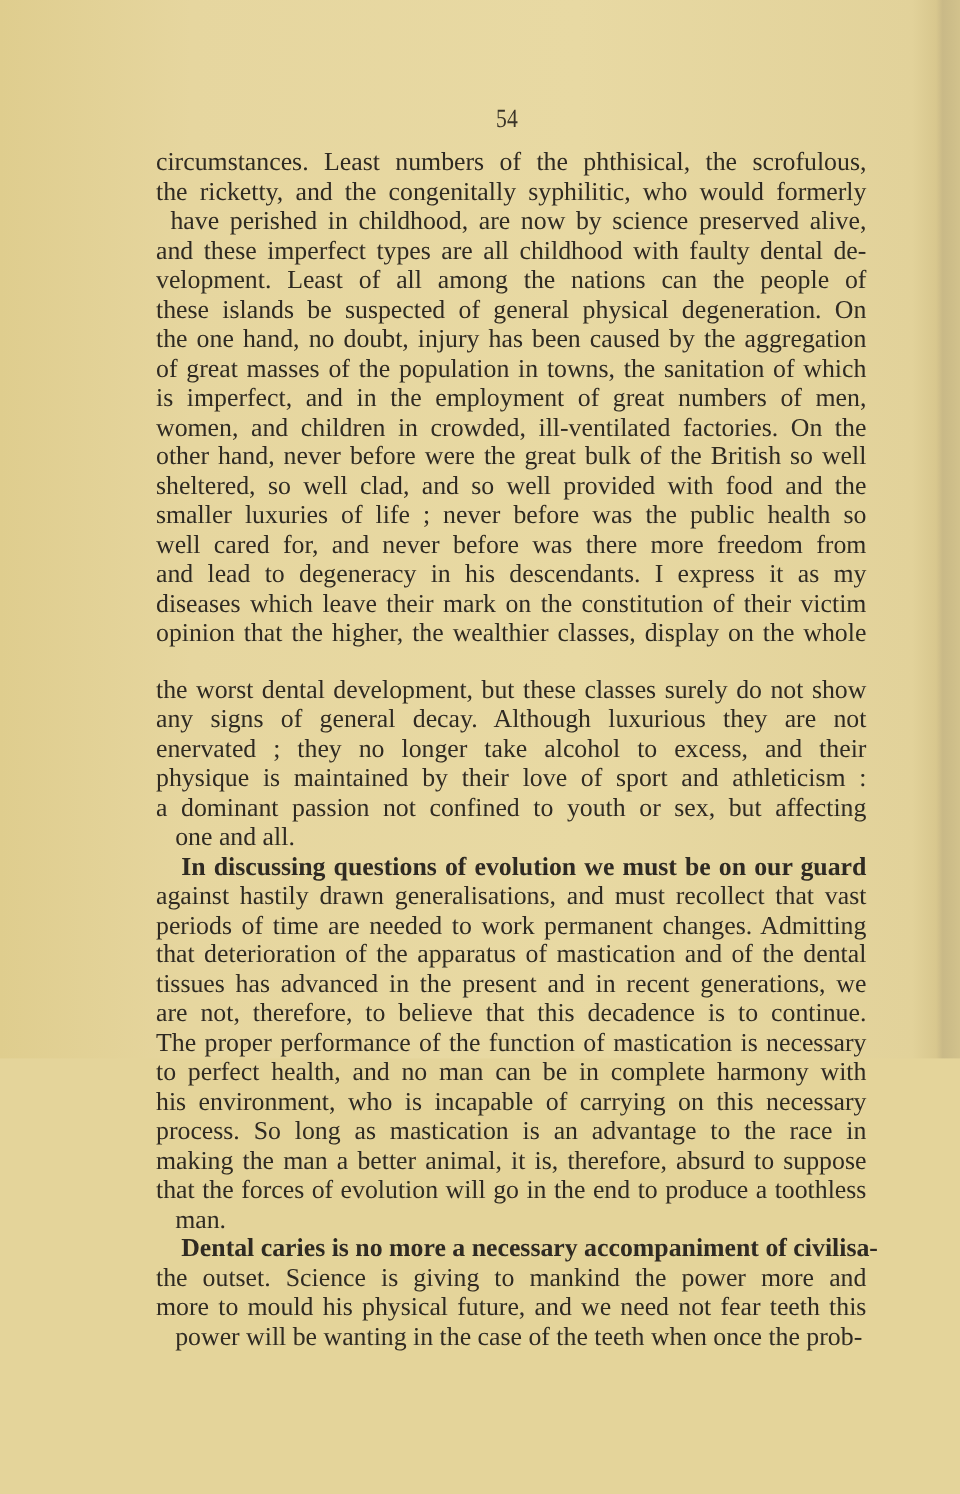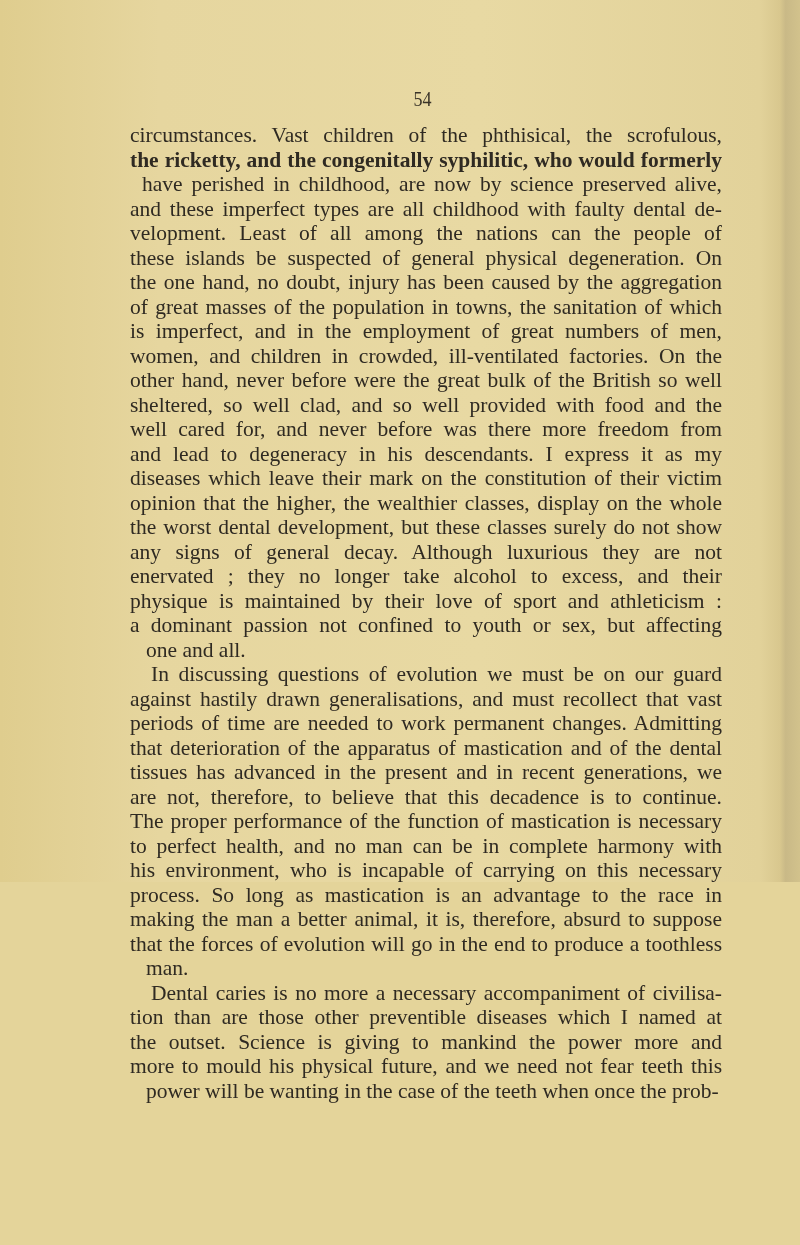--- a/index.html
+++ b/index.html
@@ -21,46 +21,47 @@
     .text-block {
       position: absolute; left: 130px; top: 123px; width: 592px;
       font-family: "Liberation Serif", serif;
       font-size: 21.5px; line-height: 24.5px; color: #2f2a22;
     }
     .line {
       display: block; white-space: nowrap; text-align: justify;
       text-align-last: justify; height: 24.5px;
     }
     .line.last { text-align-last: left; margin-left: 16px; }
-    .line.indent { padding-left: 21px; }
+    .line.indent { padding-left: 21px; font-weight: bold; }
   </style>
 </head>
 <body>
 
 <div class="page">
   <div class="page-number">54</div>
   <div class="text-block" id="text-block">
       <div>
-        <span class="line" style="white-space: nowrap;">circumstances. Vast children of the phthisical, the scrofulous,</span>
-        <span class="line" style="white-space: nowrap; font-weight: bold;">the ricketty, and the congenitally syphilitic, who would formerly</span>
+        <span class="line" style="white-space: nowrap;">circumstances. Least numbers of the phthisical, the scrofulous,</span>
+        <span class="line" style="white-space: nowrap;">the ricketty, and the congenitally syphilitic, who would formerly</span>
         <span class="line" style="white-space: nowrap; margin-left: 12px;">have perished in childhood, are now by science preserved alive,</span>
         <span class="line" style="white-space: nowrap;">and these imperfect types are all childhood with faulty dental de-</span>
         <span class="line" style="white-space: nowrap;">velopment. Least of all among the nations can the people of</span>
         <span class="line" style="white-space: nowrap;">these islands be suspected of general physical degeneration. On</span>
         <span class="line" style="white-space: nowrap;">the one hand, no doubt, injury has been caused by the aggregation</span>
         <span class="line" style="white-space: nowrap;">of great masses of the population in towns, the sanitation of which</span>
         <span class="line" style="white-space: nowrap;">is imperfect, and in the employment of great numbers of men,</span>
         <span class="line" style="white-space: nowrap;">women, and children in crowded, ill-ventilated factories. On the</span>
         <span class="line" style="white-space: nowrap;">other hand, never before were the great bulk of the British so well</span>
         <span class="line" style="white-space: nowrap;">sheltered, so well clad, and so well provided with food and the</span>
+        <span class="line" style="white-space: nowrap;">smaller luxuries of life ; never before was the public health so</span>
         <span class="line" style="white-space: nowrap;">well cared for, and never before was there more freedom from</span>
         <span class="line" style="white-space: nowrap;">and lead to degeneracy in his descendants. I express it as my</span>
         <span class="line" style="white-space: nowrap;">diseases which leave their mark on the constitution of their victim</span>
         <span class="line" style="white-space: nowrap;">opinion that the higher, the wealthier classes, display on the whole</span>
-        <span class="line" style="white-space: nowrap;">the worst dental development, but these classes surely do not show</span>
+        <span class="line" style="white-space: nowrap; margin-top: 23px;">the worst dental development, but these classes surely do not show</span>
         <span class="line" style="white-space: nowrap;">any signs of general decay. Although luxurious they are not</span>
         <span class="line" style="white-space: nowrap;">enervated ; they no longer take alcohol to excess, and their</span>
         <span class="line" style="white-space: nowrap;">physique is maintained by their love of sport and athleticism :</span>
         <span class="line" style="white-space: nowrap;">a dominant passion not confined to youth or sex, but affecting</span>
         <span class="line last" style="white-space: nowrap;">one and all.</span>
       </div>
       <div>
         <span class="line indent" style="white-space: nowrap;">In discussing questions of evolution we must be on our guard</span>
         <span class="line" style="white-space: nowrap;">against hastily drawn generalisations, and must recollect that vast</span>
         <span class="line" style="white-space: nowrap;">periods of time are needed to work permanent changes. Admitting</span>
@@ -70,19 +71,18 @@
         <span class="line" style="white-space: nowrap;">The proper performance of the function of mastication is necessary</span>
         <span class="line" style="white-space: nowrap;">to perfect health, and no man can be in complete harmony with</span>
         <span class="line" style="white-space: nowrap;">his environment, who is incapable of carrying on this necessary</span>
         <span class="line" style="white-space: nowrap;">process. So long as mastication is an advantage to the race in</span>
         <span class="line" style="white-space: nowrap;">making the man a better animal, it is, therefore, absurd to suppose</span>
         <span class="line" style="white-space: nowrap;">that the forces of evolution will go in the end to produce a toothless</span>
         <span class="line last" style="white-space: nowrap;">man.</span>
       </div>
       <div>
         <span class="line indent" style="white-space: nowrap;">Dental caries is no more a necessary accompaniment of civilisa-</span>
-        <span class="line" style="white-space: nowrap;">tion than are those other preventible diseases which I named at</span>
         <span class="line" style="white-space: nowrap;">the outset. Science is giving to mankind the power more and</span>
         <span class="line" style="white-space: nowrap;">more to mould his physical future, and we need not fear teeth this</span>
         <span class="line last" style="white-space: nowrap;">power will be wanting in the case of the teeth when once the prob-</span>
       </div>
     </div>
 </div>
 
 </body></html>

